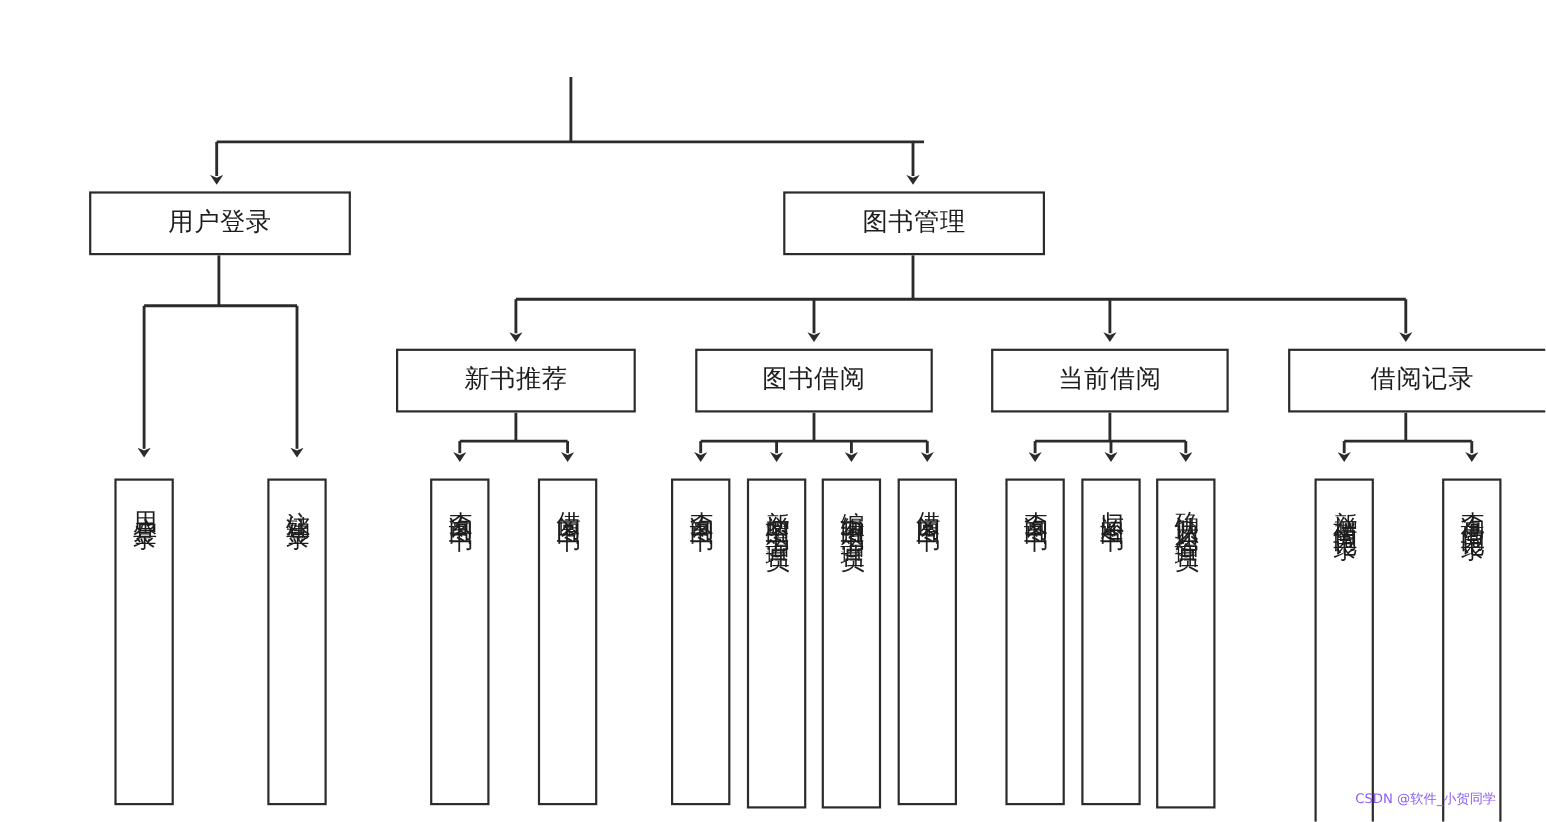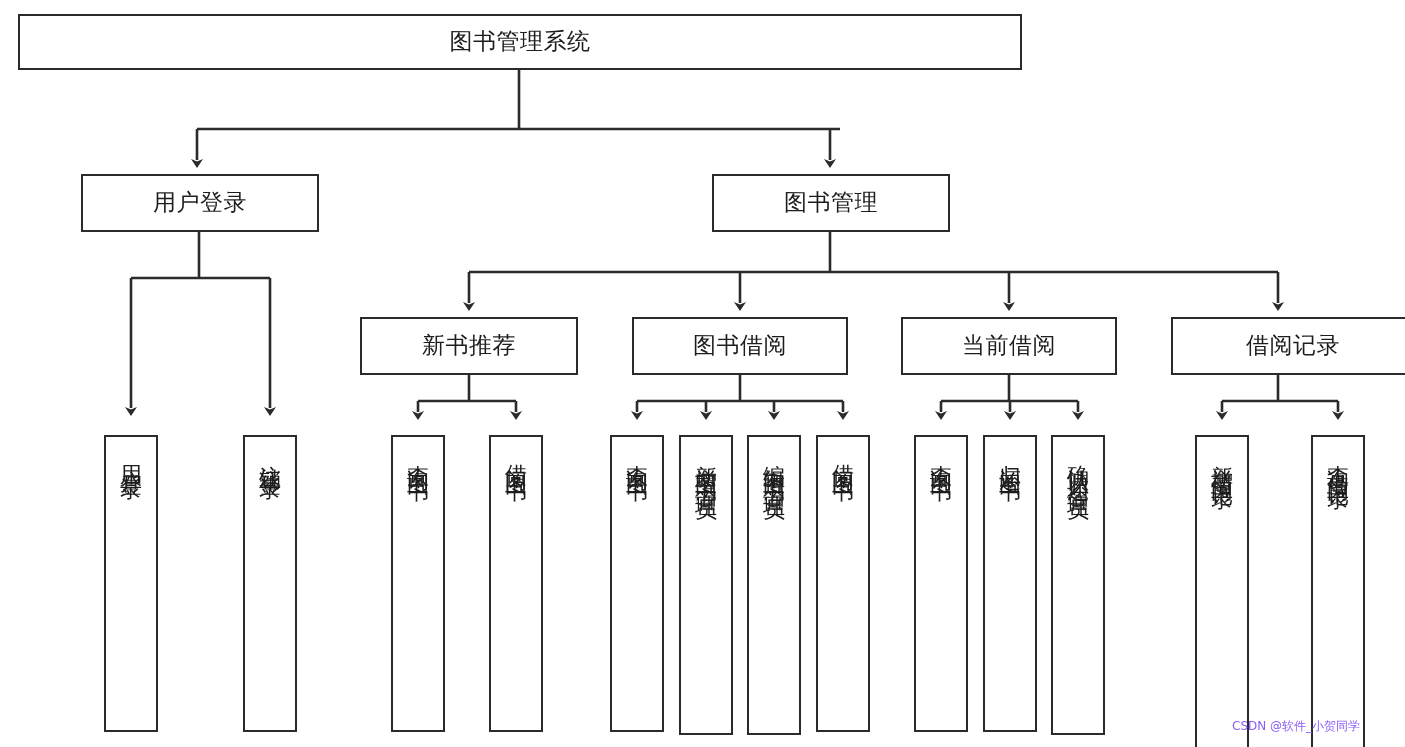--- a/index.html
+++ b/index.html
@@ -124,23 +124,20 @@
       <path d="M 1010 401 L 1010 412" marker-end="url(#arrow)"></path>
       <path d="M 1078 401 L 1078 412" marker-end="url(#arrow)"></path>
 
       <path d="M 1278 375 L 1278 401"></path>
       <path d="M 1222 401 L 1338 401"></path>
       <path d="M 1222 401 L 1222 412" marker-end="url(#arrow)"></path>
       <path d="M 1338 401 L 1338 412" marker-end="url(#arrow)"></path>
     </g>
   </svg>
 
-  <div class="node horizontal root" style="left:18px; top:14px; width:1004px; height:56px;">
-    <span class="node-label">图书管理系统</span>
-  </div>
 
   <div class="node horizontal" style="left:81px; top:174px; width:238px; height:58px;">
     <span class="node-label">用户登录</span>
   </div>
   <div class="node horizontal" style="left:712px; top:174px; width:238px; height:58px;">
     <span class="node-label">图书管理</span>
   </div>
 
   <div class="node horizontal" style="left:360px; top:317px; width:218px; height:58px;">
     <span class="node-label">新书推荐</span>

